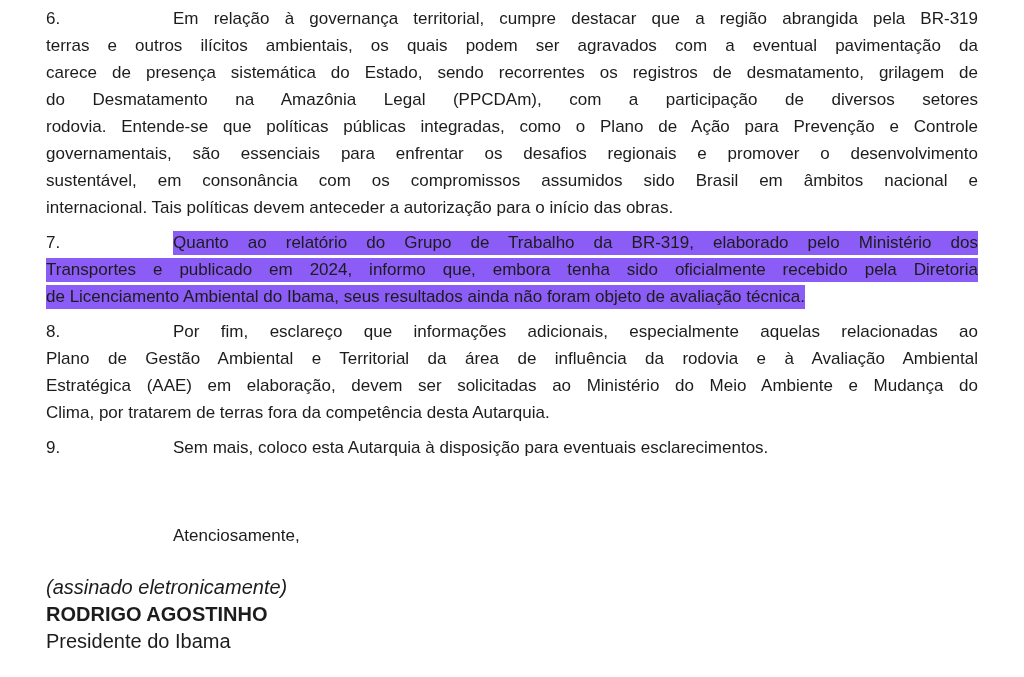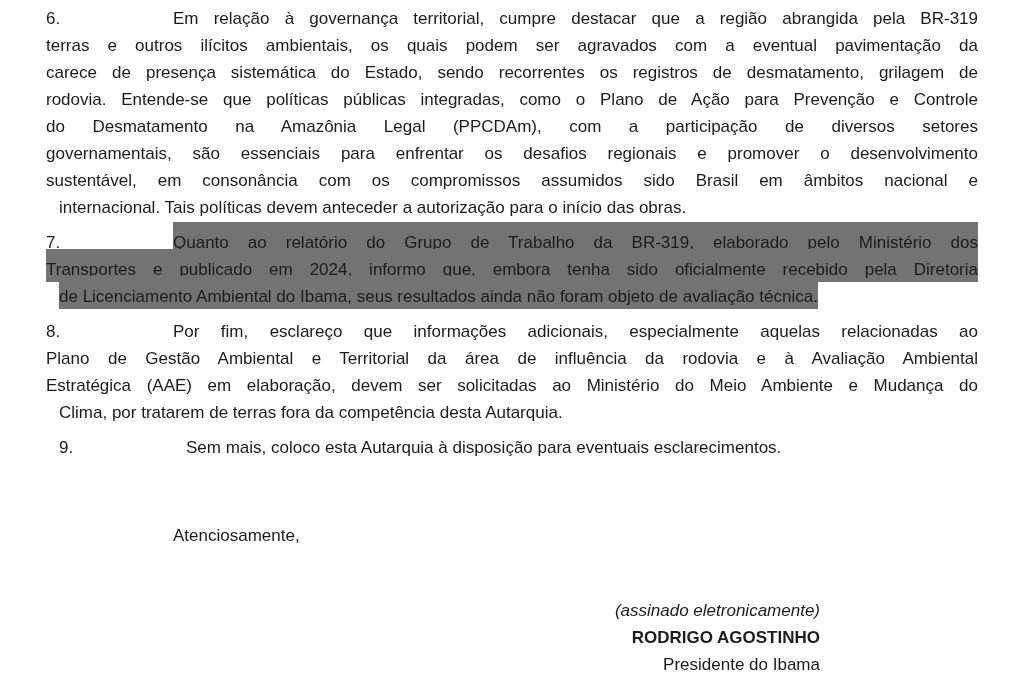--- a/index.html
+++ b/index.html
@@ -21,63 +21,62 @@
   .line {
     position: relative;
     font-size: 17px;
     line-height: 27px;
     text-align: justify;
     text-align-last: justify;
     -moz-text-align-last: justify;
   }
   .line.last {
     text-align-last: left;
-    margin-left: 13px;
     -moz-text-align-last: left;
   }
   .line.first { padding-left: 127px; }
   .pnum {
     position: absolute;
     left: 0;
     top: 0;
   }
   .hl {
-    background: #737373;
-    padding: 11px 0 3px 0;
+    background: #8b5cf6;
+    padding: 2px 0 3px 0;
   }
   .closing {
     margin-top: 61px;
     padding-left: 127px;
     font-size: 17px;
     line-height: 27px;
   }
   .signature {
-    margin-top: 48px;
+    margin-top: 25px;
     width: 774px;
-    text-align: right;
-    font-size: 17px;
+    text-align: left;
+    font-size: 20px;
     line-height: 27px;
   }
   .sig-note { font-style: italic; }
   .sig-name { font-weight: bold; }
 </style>
 </head>
 <body>
 
 <div class="page">
 
   <div class="para">
     <div class="line first">
       <span class="pnum">6.</span>
       <span>Em relação à governança territorial, cumpre destacar que a região abrangida pela BR-319</span>
     </div>
     <div class="line"><span>terras e outros ilícitos ambientais, os quais podem ser agravados com a eventual pavimentação da</span></div>
     <div class="line"><span>carece de presença sistemática do Estado, sendo recorrentes os registros de desmatamento, grilagem de</span></div>
+    <div class="line"><span>do Desmatamento na Amazônia Legal (PPCDAm), com a participação de diversos setores</span></div>
     <div class="line"><span>rodovia. Entende-se que políticas públicas integradas, como o Plano de Ação para Prevenção e Controle</span></div>
-    <div class="line"><span>do Desmatamento na Amazônia Legal (PPCDAm), com a participação de diversos setores</span></div>
     <div class="line"><span>governamentais, são essenciais para enfrentar os desafios regionais e promover o desenvolvimento</span></div>
     <div class="line"><span>sustentável, em consonância com os compromissos assumidos sido Brasil em âmbitos nacional e</span></div>
     <div class="line last"><span>internacional. Tais políticas devem anteceder a autorização para o início das obras.</span></div>
   </div>
 
   <div class="para">
     <div class="line first">
       <span class="pnum">7.</span>
       <span class="hl">Quanto ao relatório do Grupo de Trabalho da BR-319, elaborado pelo Ministério dos</span>
     </div>

